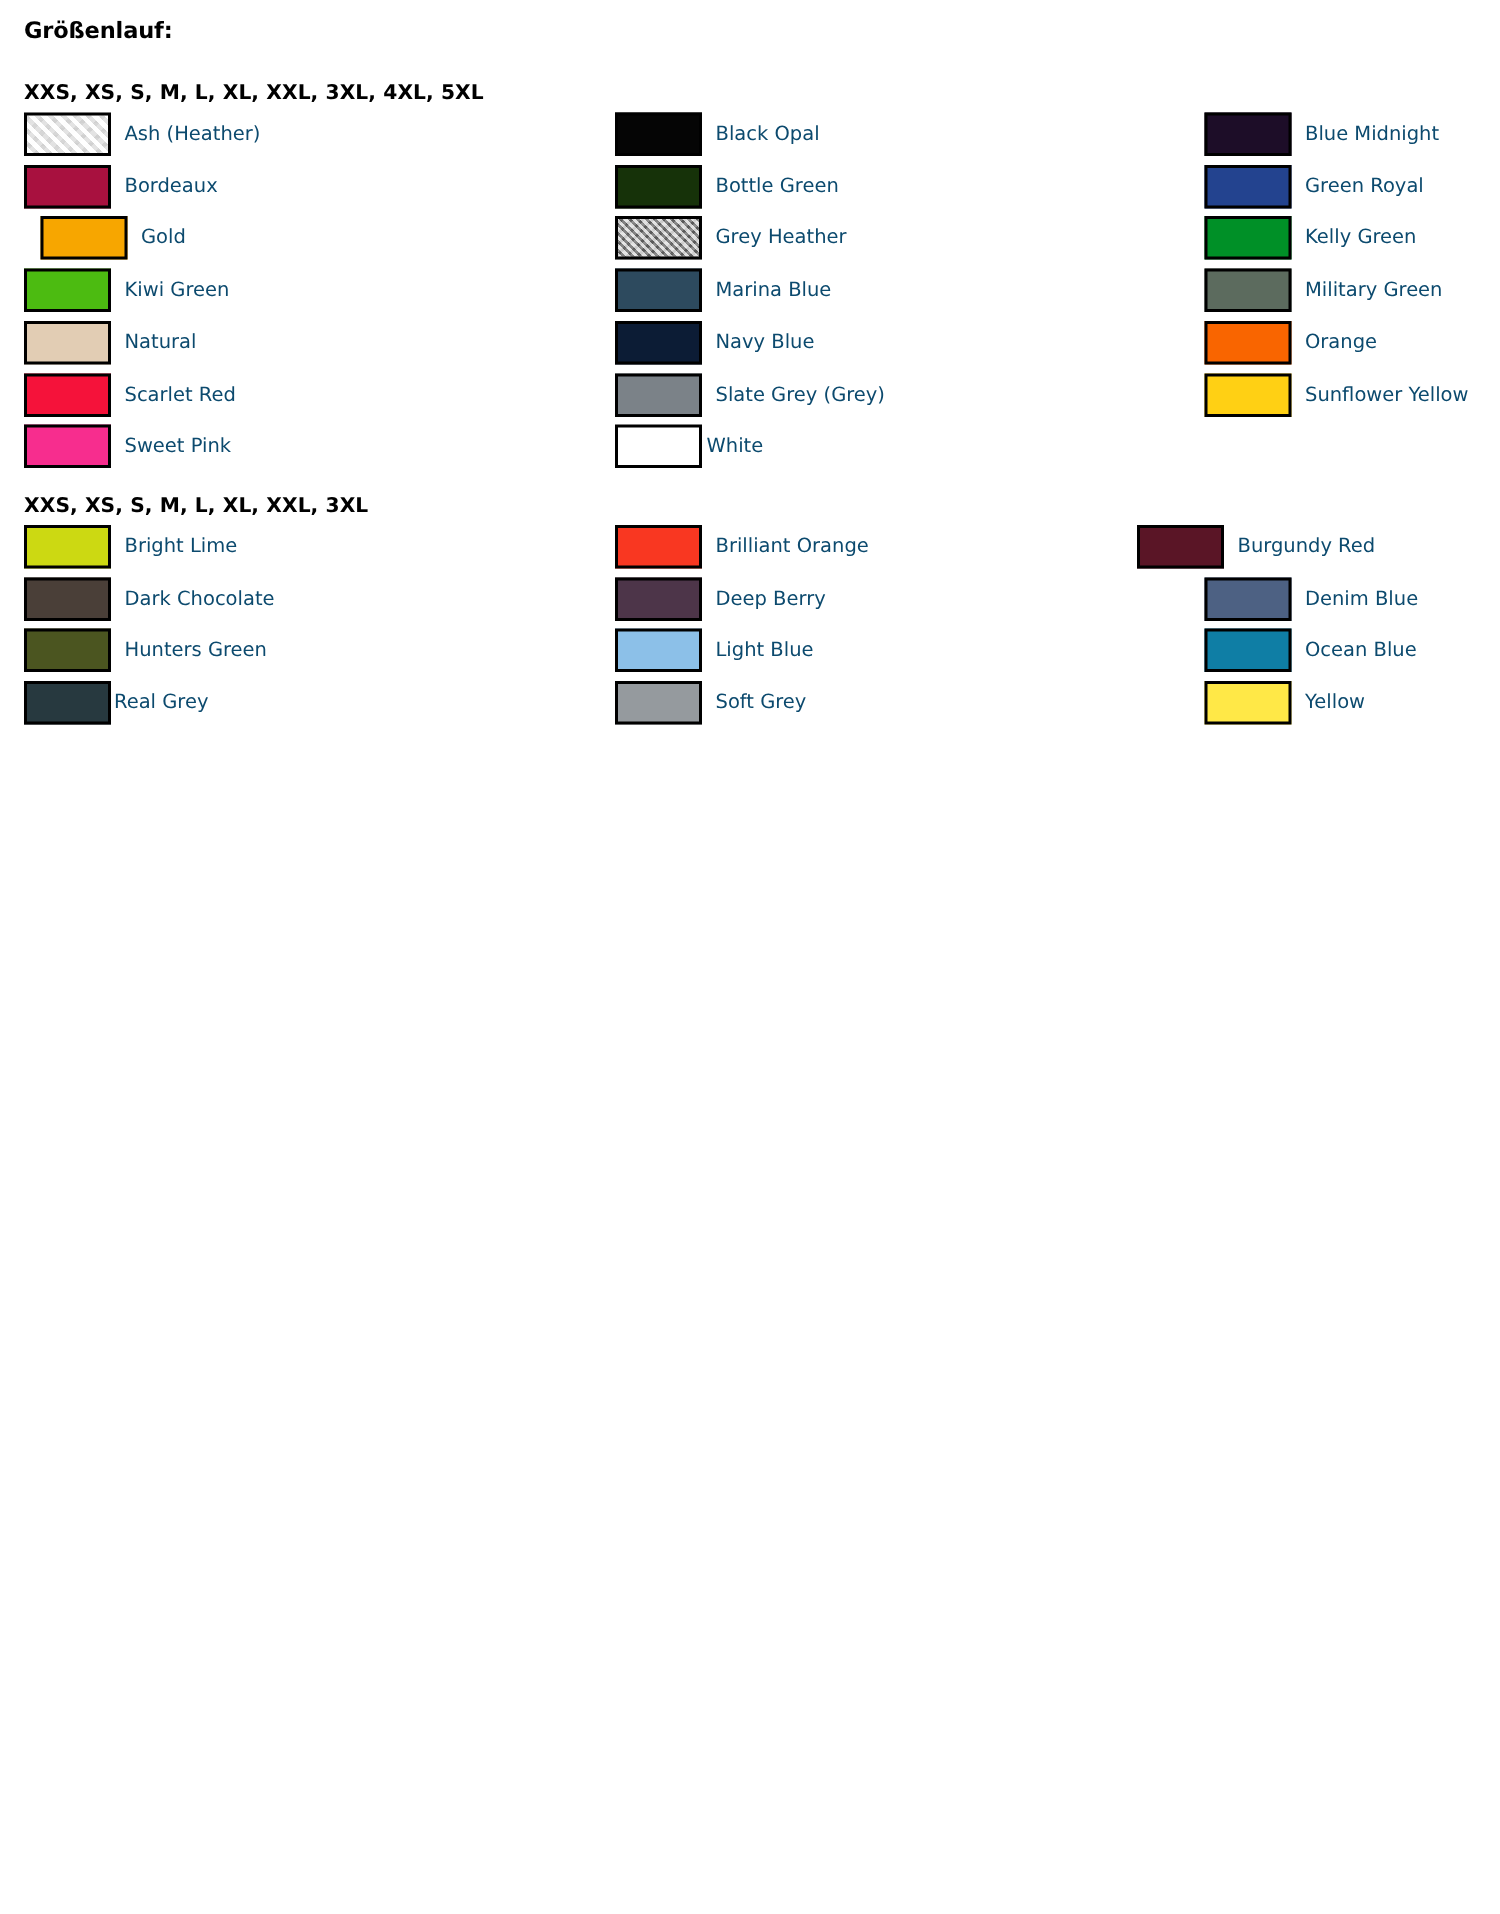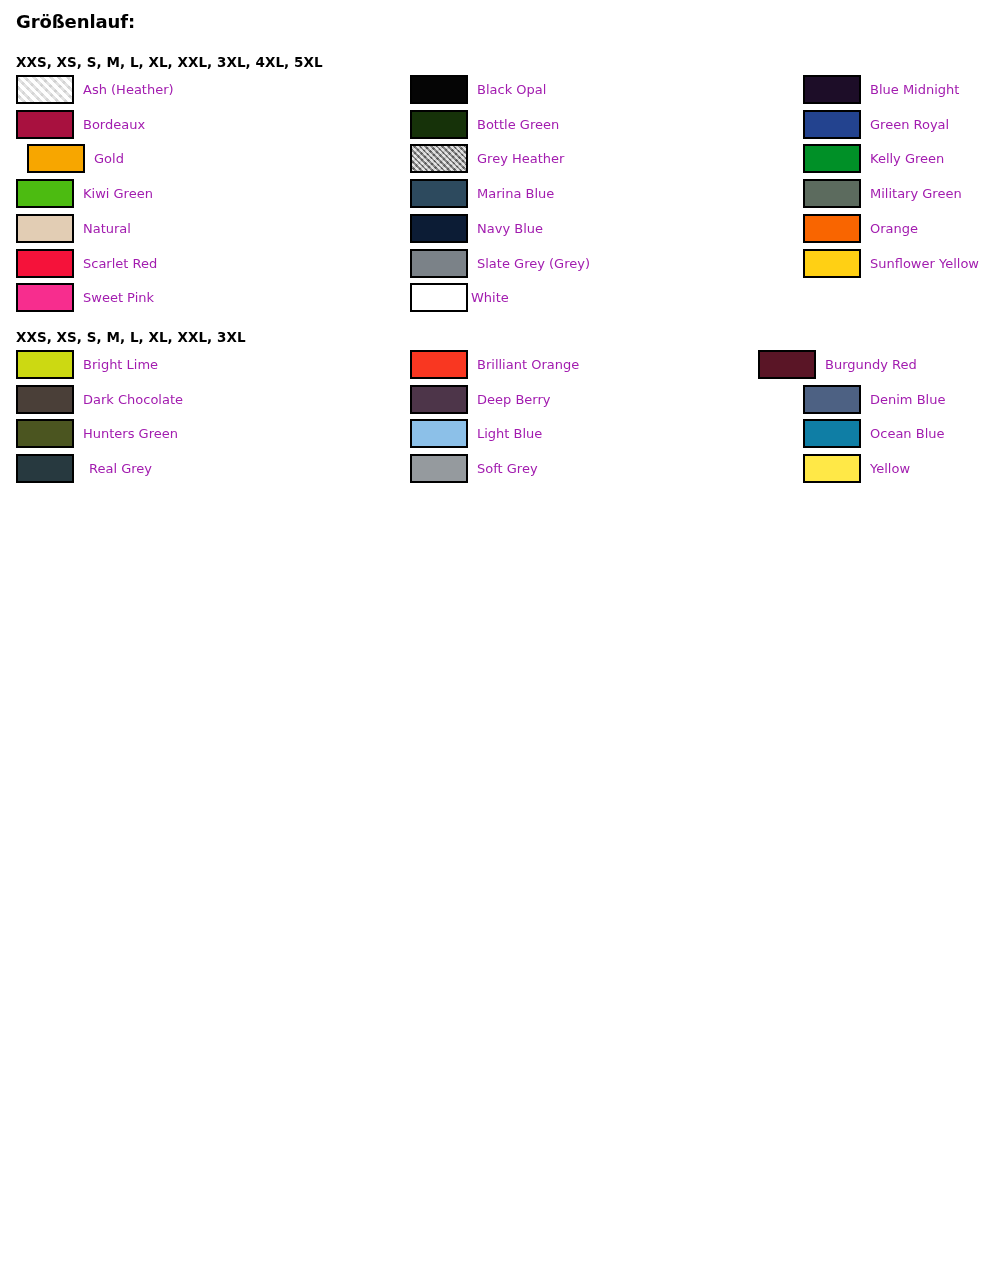--- a/index.html
+++ b/index.html
@@ -20,21 +20,21 @@
     position: relative;
     width: 1000px;
     height: 1276px;
     box-sizing: border-box;
   }
 
   .main-title {
     position: absolute;
     left: 16px;
     top: 11px;
-    font-size: 18px;
+    font-size: 15px;
     font-weight: bold;
     letter-spacing: -0.1px;
     line-height: 1.2;
     white-space: nowrap;
   }
 
   .size-run-heading {
     position: absolute;
     left: 16px;
     font-size: 13.5px;
@@ -65,21 +65,21 @@
     flex: 0 0 auto;
     position: relative;
     overflow: hidden;
   }
 
   .chip-label {
     margin-left: 9px;
     font-size: 13px;
     line-height: 1;
     white-space: nowrap;
-    color: #a21caf;
+    color: #0c4a6e;
   }
 
   
   .tex-ash {
     background-color: #ededed;
     background-image:
       repeating-linear-gradient(45deg, rgba(255,255,255,0.95) 0 3px, rgba(205,205,205,0.55) 3px 6px),
       repeating-linear-gradient(-45deg, rgba(255,255,255,0.85) 0 4px, rgba(196,196,196,0.45) 4px 7px),
       repeating-linear-gradient(0deg, rgba(222,222,222,0.6) 0 2px, rgba(255,255,255,0.7) 2px 5px);
   }
@@ -193,21 +193,21 @@
       <div class="swatch-item" style="left: 16px; top: 383.7px;">
         <div class="chip" style="border-color: rgb(0, 0, 0); background: rgb(74, 63, 56);"></div>
         <span class="chip-label" style="margin-left: 9px;">Dark Chocolate</span>
       </div>
       <div class="swatch-item" style="left: 16px; top: 418.4px;">
         <div class="chip" style="border-color: rgb(0, 0, 0); background: rgb(75, 85, 32);"></div>
         <span class="chip-label" style="margin-left: 9px;">Hunters Green</span>
       </div>
       <div class="swatch-item" style="left: 16px; top: 453.1px;">
         <div class="chip" style="border-color: rgb(0, 0, 0); background: rgb(39, 57, 63);"></div>
-        <span class="chip-label" style="margin-left: 15px;">Real Grey</span>
+        <span class="chip-label" style="margin-left: 2px;">Real Grey</span>
       </div>
       <div class="swatch-item" style="left: 410px; top: 349px;">
         <div class="chip" style="border-color: rgb(0, 0, 0); background: rgb(249, 55, 33);"></div>
         <span class="chip-label" style="margin-left: 9px; text-align: center;">Brilliant Orange</span>
       </div>
       <div class="swatch-item" style="left: 410px; top: 383.7px;">
         <div class="chip" style="border-color: rgb(0, 0, 0); background: rgb(77, 53, 73);"></div>
         <span class="chip-label" style="margin-left: 9px;">Deep Berry</span>
       </div>
       <div class="swatch-item" style="left: 410px; top: 418.4px;">

